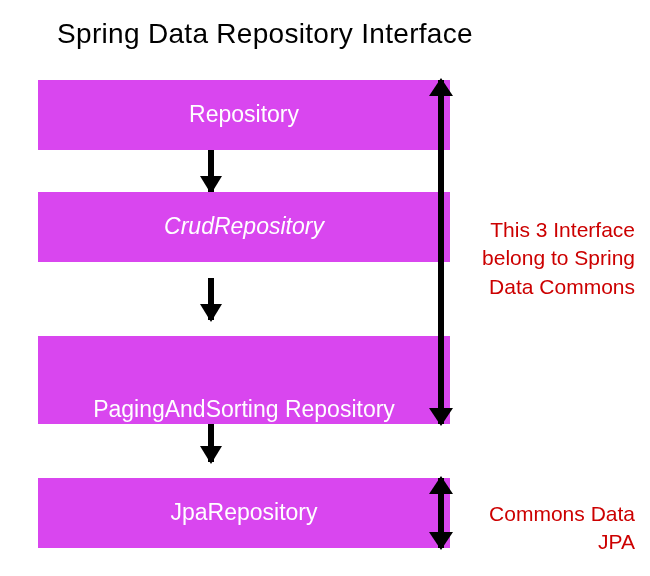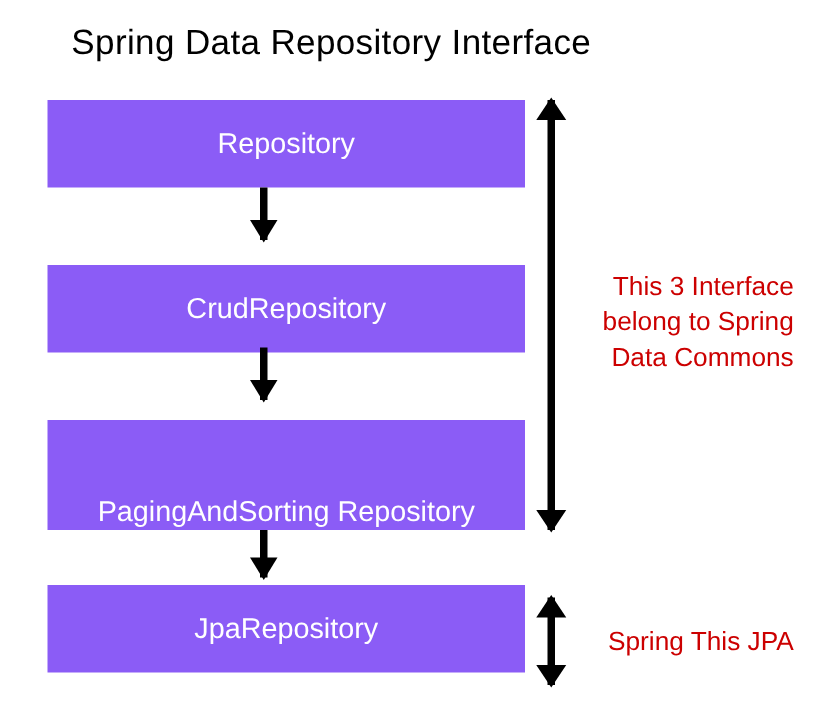--- a/index.html
+++ b/index.html
@@ -17,35 +17,35 @@
       width: 530px;
       text-align: center;
       font-size: 28px;
       font-weight: 400;
       color: #000;
       letter-spacing: 0.3px;
     }
     .box {
       position: absolute;
       left: 38px;
-      width: 382px;
+      width: 412px;
       height: 70px;
-      background: #8b5cf6;
+      background: #d946ef;
       display: flex;
       align-items: center;
       justify-content: center;
       color: #ffffff;
       font-size: 23px;
       text-align: center;
       line-height: 1.2;
     }
     .box1 { top: 80px; }
-    .box2 { top: 212px; }
+    .box2 { top: 192px; font-style: italic; }
     .box3 { top: 336px; height: 88px; align-items: flex-end; }
-    .box4 { top: 468px; }
+    .box4 { top: 478px; }
     .v-arrow {
       position: absolute;
       left: 208px;
       width: 6px;
       background: #000;
     }
     .v-arrow::after {
       content: "";
       position: absolute;
       left: 50%;
@@ -117,13 +117,13 @@
 <div class="v-arrow a3"></div>
 
 <div class="box box4">
   <span>JpaRepository</span>
 </div>
 
 <div class="dbl-arrow da1"></div>
 <div class="annotation ann1">This 3 Interface belong to Spring Data Commons</div>
 
 <div class="dbl-arrow da2"></div>
-<div class="annotation ann2">Spring This JPA</div>
+<div class="annotation ann2">Commons Data JPA</div>
 
 </body></html>

